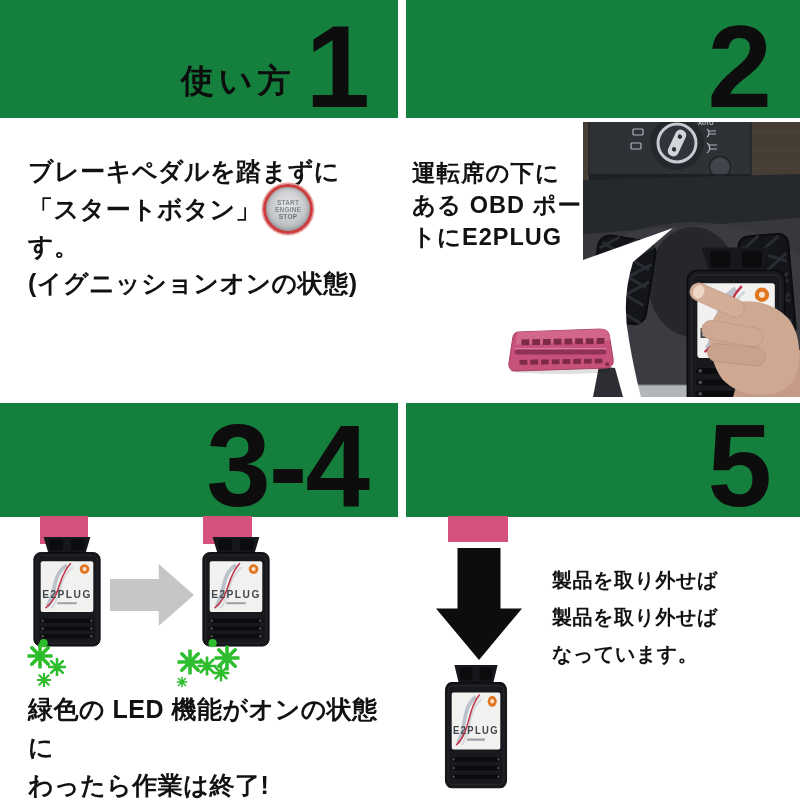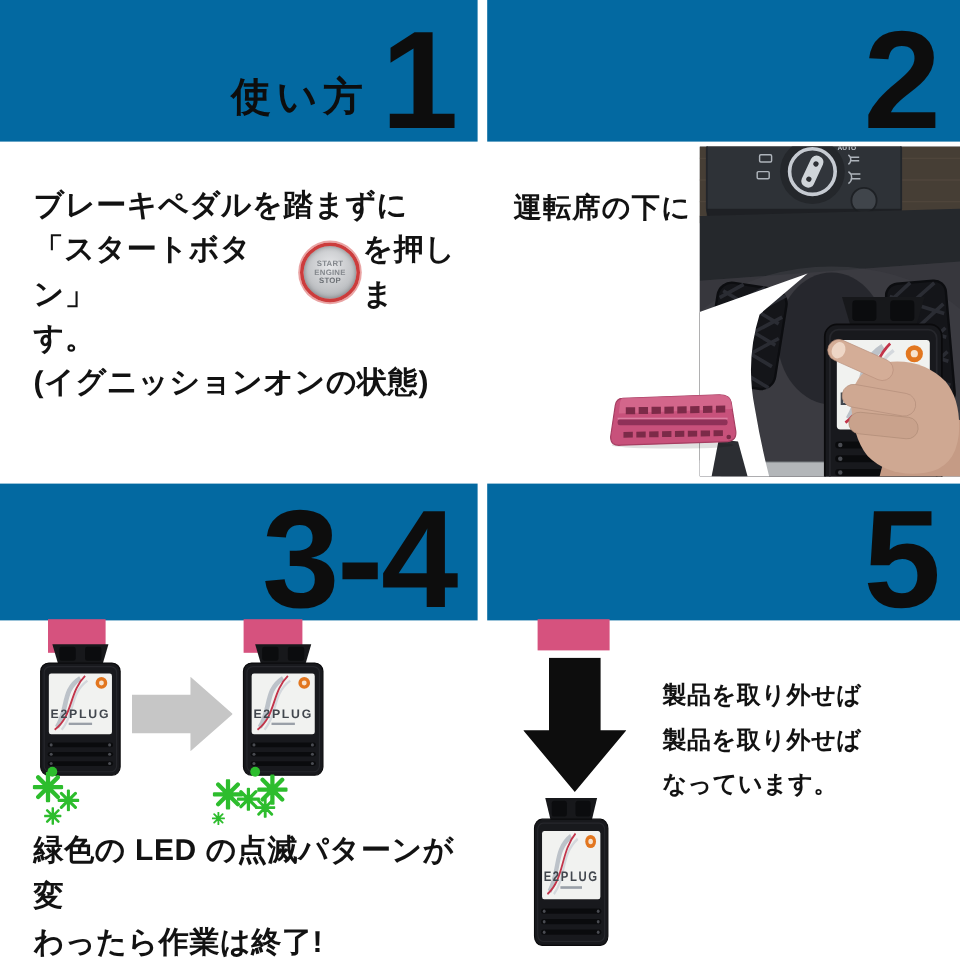--- a/index.html
+++ b/index.html
@@ -1,34 +1,34 @@
 <!DOCTYPE html>
 <html><head>
 <meta charset="utf-8">
 <style>
   html,body{margin:0;padding:0;background:#fff;}
   .canvas{position:relative;width:800px;height:800px;background:#ffffff;overflow:hidden;
           font-family:"Liberation Sans","DejaVu Sans",sans-serif;color:#111;}
   .abs{position:absolute;}
   
-  .hdr{position:absolute;background:#0369a1;display:flex;justify-content:flex-end;align-items:flex-end;
-       padding-right:18px;box-sizing:border-box;}
+  .hdr{position:absolute;background:#15803d;display:flex;justify-content:flex-end;align-items:flex-end;
+       padding-right:30px;box-sizing:border-box;}
   .hdr1{left:0;top:0;width:398px;height:118px;}
   .hdr2{left:406px;top:0;width:394px;height:118px;}
   .hdr34{left:0;top:403px;width:398px;height:114px;}
   .hdr5{left:406px;top:403px;width:394px;height:114px;}
   .big-num{font-size:116px;font-weight:bold;line-height:0.80;letter-spacing:-2px;color:#0d0d0d;margin-bottom:4px;}
   .hdr-label{font-size:33px;font-weight:bold;letter-spacing:5px;color:#0d0d0d;margin:0 10px 14px 0;}
   
   .txt{position:absolute;font-weight:bold;color:#121212;}
   .txt1{left:28px;top:153px;width:372px;font-size:25px;line-height:37px;letter-spacing:0.5px;}
-  .txt2{left:412px;top:157px;width:180px;font-size:23.5px;line-height:32px;letter-spacing:1px;text-align:center;}
+  .txt2{left:412px;top:157px;width:180px;font-size:23.5px;line-height:32px;letter-spacing:1px;}
   .txt34{left:28px;top:690px;width:372px;font-size:25px;line-height:38px;letter-spacing:0.5px;}
   .txt5{left:552px;top:562px;width:240px;font-size:20px;line-height:37px;letter-spacing:0.5px;}
-  .line-flex{display:flex;align-items:center;}
+  .line-flex{display:flex;align-items:center;text-align:center;}
   
   .start-btn{display:inline-flex;flex-direction:column;align-items:center;justify-content:center;
       width:44px;height:44px;border-radius:50%;flex:0 0 auto;
       background:radial-gradient(circle at 50% 38%, #e6e7e9 0%, #c3c5c8 55%, #9da0a4 100%);
       border:3px solid #cc3c3c;box-shadow:0 0 0 1.5px #e9a4a4, inset 0 0 4px rgba(0,0,0,.35);
       margin:-6px 2px;}
   .sb-t{font-size:6.5px;line-height:7px;color:#84888d;font-weight:bold;letter-spacing:.2px;}
   .sb-stop{color:#6d7176;}
   
   .pink-strip{position:absolute;background:#d6527e;}
@@ -93,28 +93,29 @@
 
   <div class="txt txt1">
     <div>ブレーキペダルを踏まずに</div>
     <div class="line-flex">
       <span>「スタートボタン」</span>
       <span class="start-btn">
         <span class="sb-t">START</span>
         <span class="sb-t">ENGINE</span>
         <span class="sb-t sb-stop">STOP</span>
       </span>
-      <span>を押しま</span>
     </div>
     <div>す。</div>
     <div>(イグニッションオンの状態)</div>
   </div>
 
   <div class="txt txt2">
     <div>運転席の下に</div>
+    <div>ある OBD ポー</div>
+    <div>トにE2PLUG</div>
   </div>
 
   <svg class="abs" style="left:583px;top:122px" width="217" height="275" viewBox="0 0 217 275">
     <rect x="0" y="0" width="217" height="275" fill="#2c2f33"></rect>
 
     <rect x="0" y="0" width="217" height="64" fill="#463e35"></rect>
     <path d="M0,10 H217 M0,28 H217 M0,46 H217 M0,58 H217" stroke="#554b40" stroke-width="1.2" opacity="0.6"></path>
 
     <rect x="6" y="-8" width="162" height="70" rx="10" fill="#2e3237" stroke="#22252a" stroke-width="1.5"></rect>
     <g transform="translate(94,21)">
@@ -226,21 +227,21 @@
 
   <svg class="abs" style="left:170px;top:636px" width="84" height="70" viewBox="0 0 84 70">
     <use href="#sym-sparkle" x="-12" y="-12" width="24" height="24" transform="translate(20,26) scale(1.05)"></use>
     <use href="#sym-sparkle" x="-12" y="-12" width="24" height="24" transform="translate(57,22) scale(1.05)"></use>
     <use href="#sym-sparkle" x="-12" y="-12" width="24" height="24" transform="translate(37,30) scale(0.8)"></use>
     <use href="#sym-sparkle" x="-12" y="-12" width="24" height="24" transform="translate(51,37) scale(0.7)"></use>
     <use href="#sym-sparkle" x="-12" y="-12" width="24" height="24" transform="translate(12,46) scale(0.45)"></use>
   </svg>
 
   <div class="txt txt34">
-    <div>緑色の LED の点滅パターンが変</div>
+    <div>緑色の LED 機能がオンの状態に</div>
     <div>わったら作業は終了!</div>
   </div>
 
   <div class="pink-strip" style="left:448px;top:516px;width:60px;height:26px"></div>
   <div class="arrow-down"></div>
 
   <svg class="devsvg" style="left:440px;top:664px;width:72px;height:126px" viewBox="0 0 80 115" preserveAspectRatio="none">
     <use href="#sym-device"></use>
   </svg>
 

